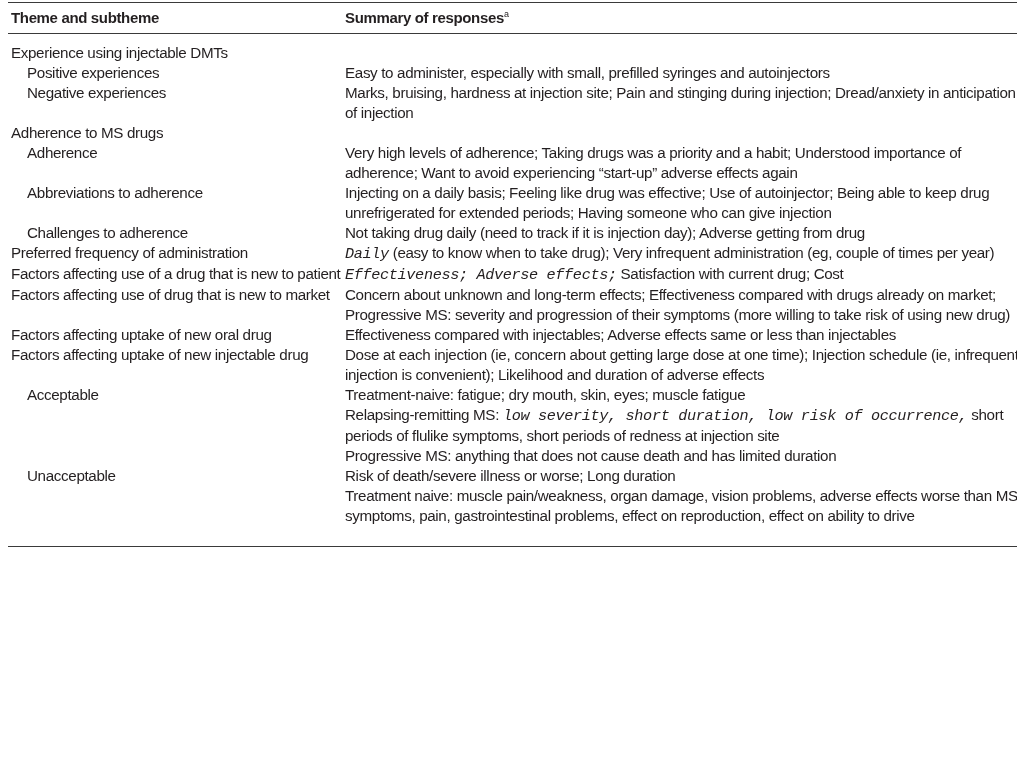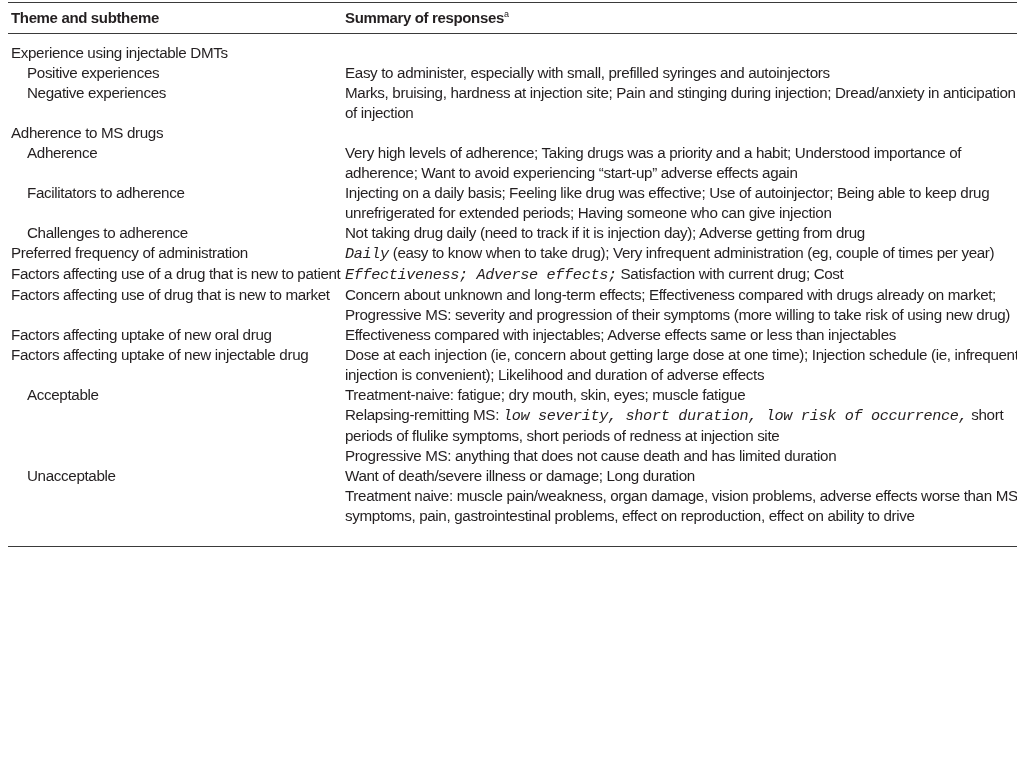--- a/index.html
+++ b/index.html
@@ -105,21 +105,21 @@
           <td class="theme"><span>Adherence to MS drugs</span></td>
           <td class="resp"></td>
         </tr>
         <tr>
           <td class="sub"><span>Adherence</span></td>
           <td class="resp">
             <span class="resp-line"><span>Very high levels of adherence; Taking drugs was a priority and a habit; Understood importance of adherence; Want to avoid experiencing “start-up” adverse effects again</span></span>
           </td>
         </tr>
         <tr>
-          <td class="sub"><span>Facilitators to adherence</span></td>
+          <td class="sub"><span>Abbreviations to adherence</span></td>
           <td class="resp">
             <span class="resp-line"><span>Injecting on a daily basis; Feeling like drug was effective; Use of autoinjector; Being able to keep drug unrefrigerated for extended periods; Having someone who can give injection</span></span>
           </td>
         </tr>
         <tr>
           <td class="sub"><span>Challenges to adherence</span></td>
           <td class="resp">
             <span class="resp-line"><span>Not taking drug daily (need to track if it is injection day); Adverse getting from drug</span></span>
           </td>
         </tr>
@@ -157,20 +157,20 @@
           <td class="sub"><span>Acceptable</span></td>
           <td class="resp">
             <span class="resp-line"><span>Treatment-naive: fatigue; dry mouth, skin, eyes; muscle fatigue</span></span>
             <span class="resp-line"><span>Relapsing-remitting MS: </span><em>low severity, short duration, low risk of occurrence,</em><span> short periods of flulike symptoms, short periods of redness at injection site</span></span>
             <span class="resp-line"><span>Progressive MS: anything that does not cause death and has limited duration</span></span>
           </td>
         </tr>
         <tr class="last">
           <td class="sub"><span>Unacceptable</span></td>
           <td class="resp">
-            <span class="resp-line"><span>Want of death/severe illness or damage; Long duration</span></span>
+            <span class="resp-line"><span>Risk of death/severe illness or worse; Long duration</span></span>
             <span class="resp-line"><span>Treatment naive: muscle pain/weakness, organ damage, vision problems, adverse effects worse than MS symptoms, pain, gastrointestinal problems, effect on reproduction, effect on ability to drive</span></span>
           </td>
         </tr>
       </tbody>
   </table>
 
 </div>
 
 </body></html>

